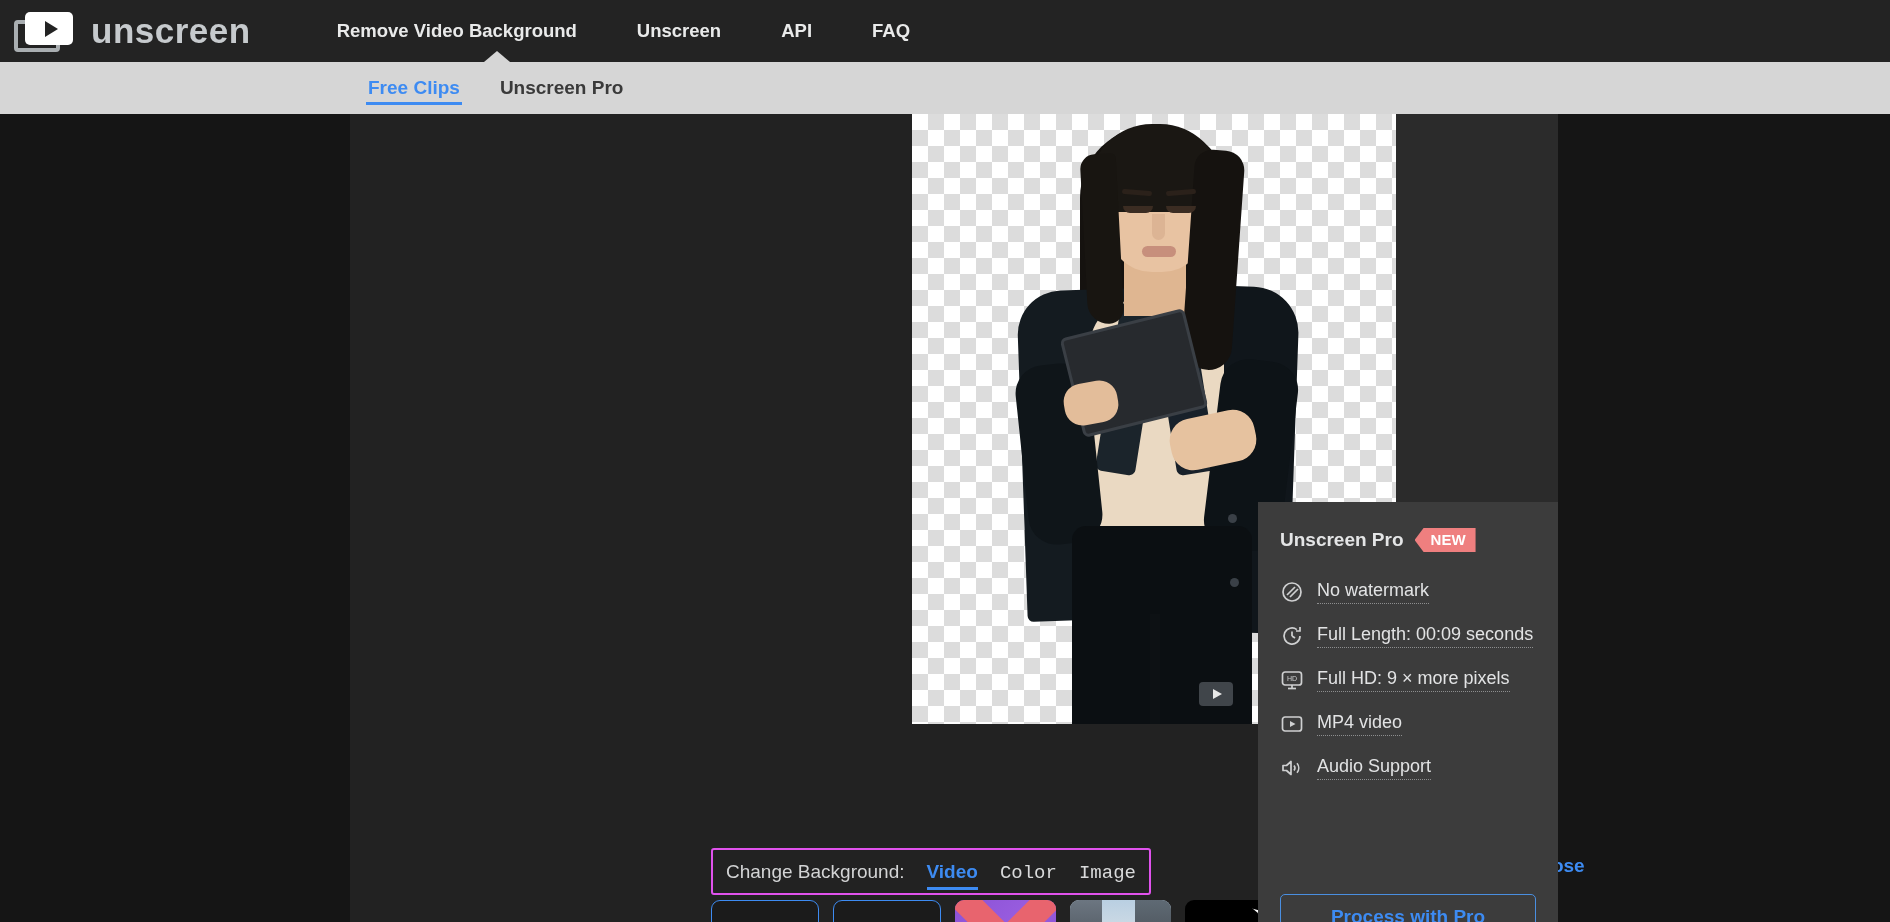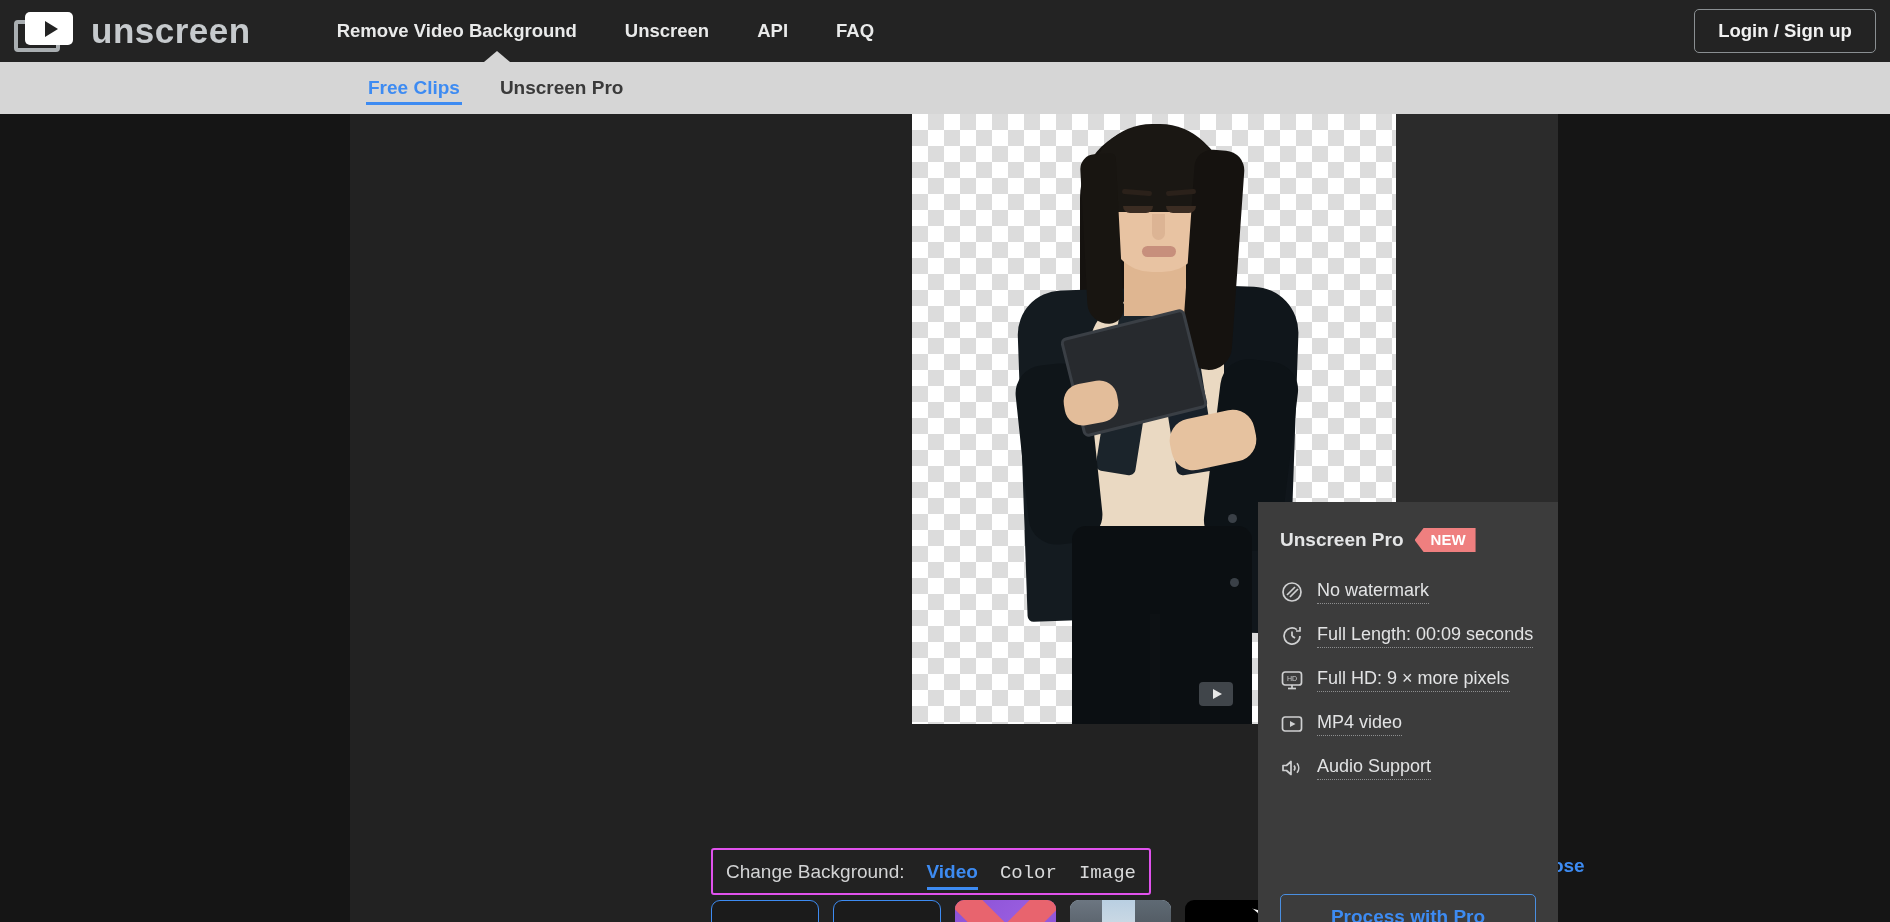--- a/index.html
+++ b/index.html
@@ -39,21 +39,21 @@
     border-left: 13px solid #232323;
     border-top: 8px solid transparent;
     border-bottom: 8px solid transparent;
     margin-left: 4px;
   }
   #logo-text {
     color: #c6cacd; font-size: 35px; font-weight: 700;
     letter-spacing: .5px;
   }
   #nav-links {
-    display: flex; align-items: center; gap: 0;
+    display: flex; align-items: center; gap: 12px;
     margin-left: 62px; height: 62px;
   }
   .nav-link {
     color: #e9eaea; font-size: 18.5px; font-weight: 700;
     padding: 0 24px; line-height: 62px; cursor: pointer;
     white-space: nowrap; position: relative;
   }
   #nav-caret {
     position: absolute; left: 484px; bottom: 0;
     width: 0; height: 0;
@@ -417,21 +417,20 @@
   </div>
 
   <div id="nav-links">
     <div class="nav-link">Remove Video Background</div>
     <div class="nav-link">Unscreen</div>
     <div class="nav-link">API</div>
     <div class="nav-link">FAQ</div>
   </div>
 
   <div id="nav-caret"></div>
-  <div id="login-btn">Login / Sign up</div>
 </div>
 
 <div id="subtabs">
   <div class="subtab" id="subtab-free">Free Clips</div>
   <div class="subtab" id="subtab-pro">Unscreen Pro</div>
 </div>
 
 <div id="stage">
   <div id="left-gutter"></div>
   <div id="right-gutter"></div>

